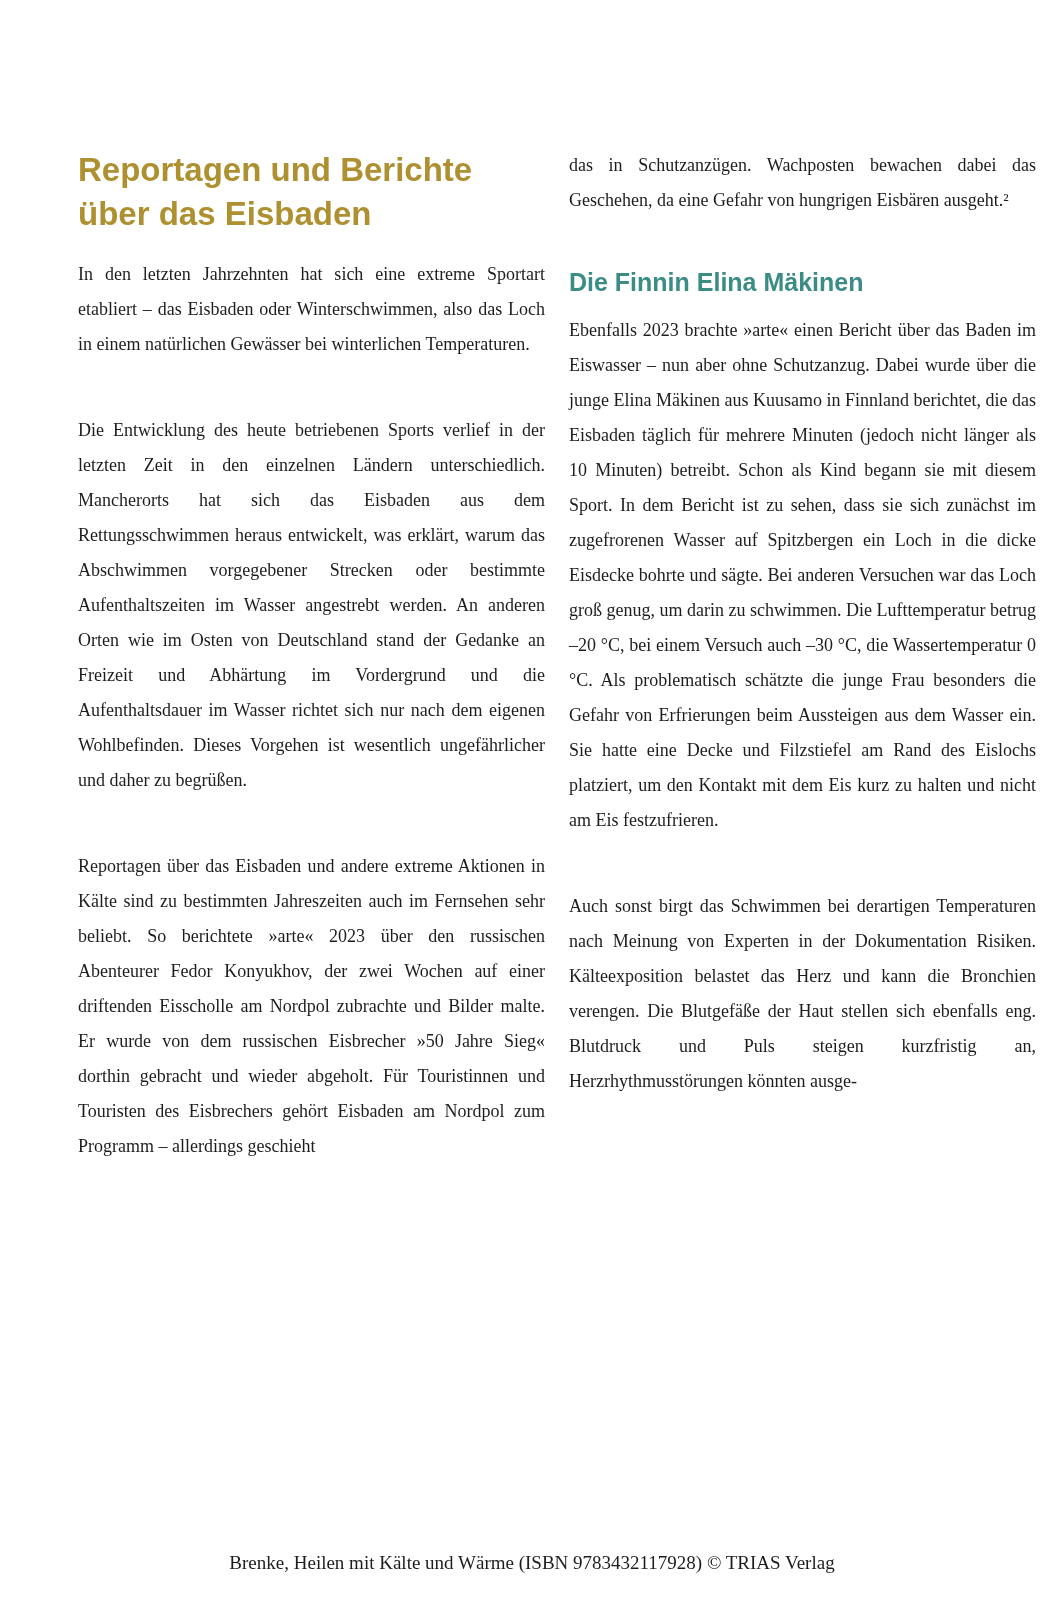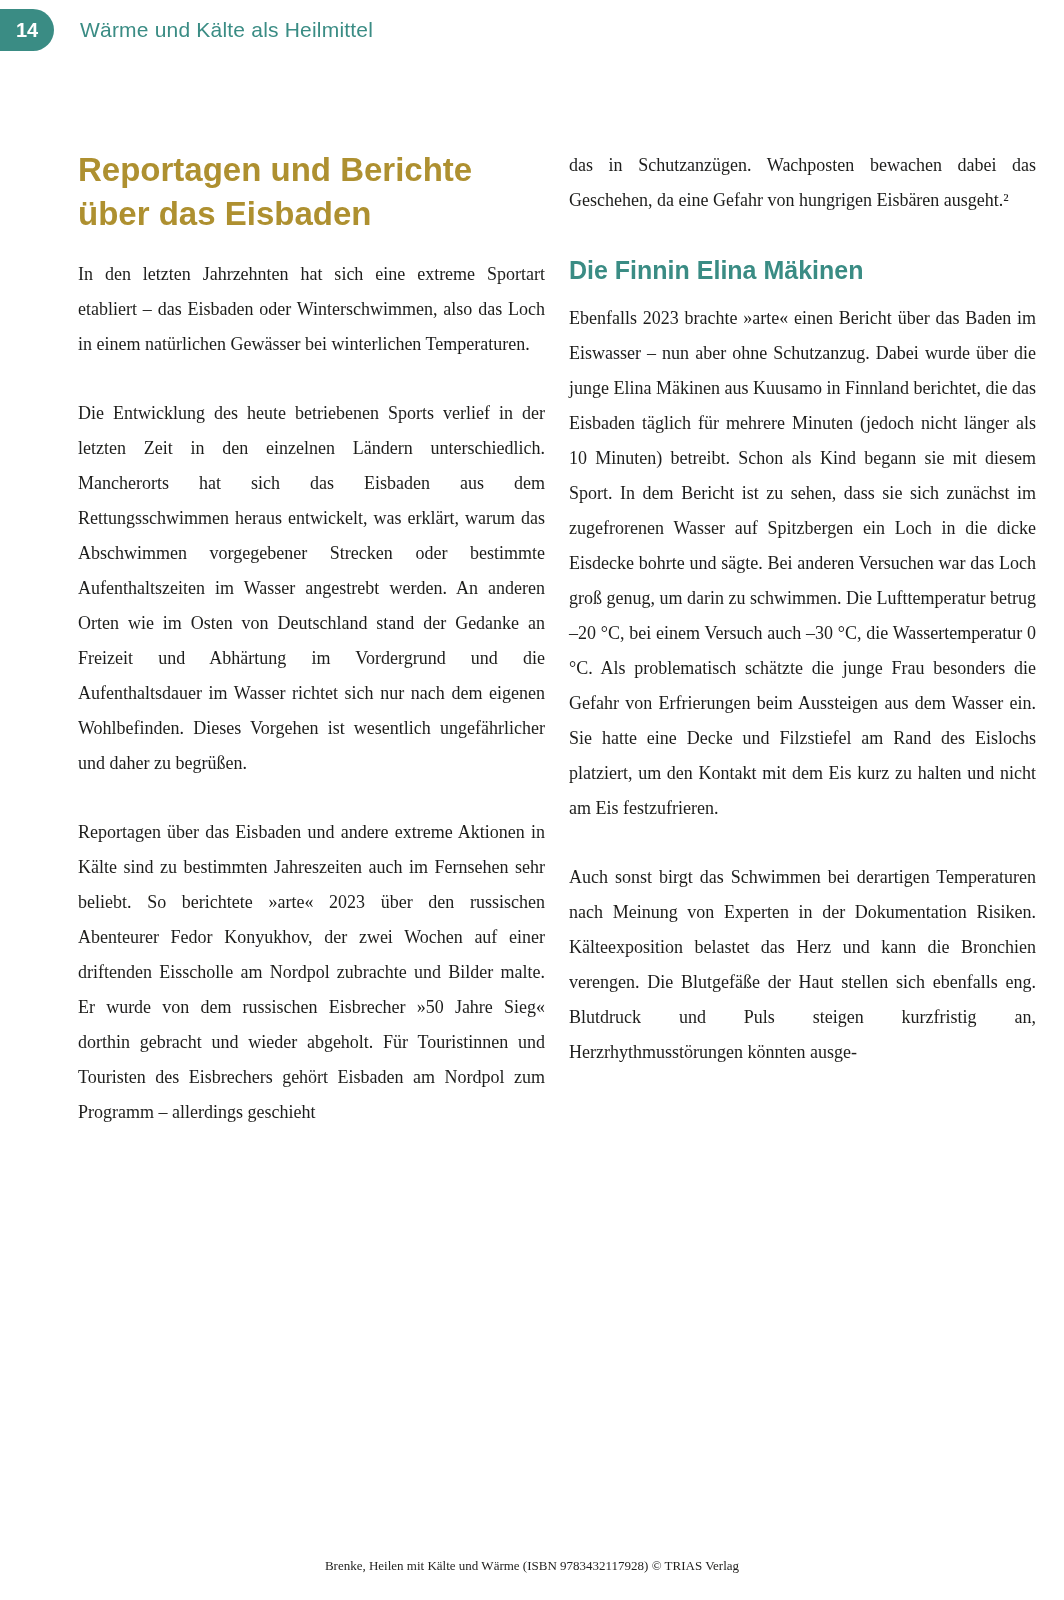--- a/index.html
+++ b/index.html
@@ -69,56 +69,50 @@
     color: #ae9030;
     margin-bottom: 22px;
   }
 
   .subheading {
     font-family: "Liberation Sans", sans-serif;
     font-size: 25px;
     line-height: 1.3;
     font-weight: 700;
     color: #3a8c84;
-    margin-top: 36px;
+    margin-top: 48px;
     margin-bottom: 14px;
   }
 
   .para {
     font-size: 18px;
     line-height: 35px;
     text-align: justify;
     hyphens: auto;
     -webkit-hyphens: auto;
     overflow-wrap: break-word;
   }
-  .para + .para { margin-top: 34px; }
+  .para + .para { margin-top: 51px; }
 
   
   .page-footer {
     position: absolute;
     left: 0;
     right: 0;
     bottom: 26px;
     text-align: center;
-    font-size: 13px;
+    font-size: 19px;
     color: #1d1d1b;
   }
 </style>
 </head>
 <body>
 
 <div class="page">
 
-  <header class="running-head">
-    <div class="page-number-badge">
-      <span>14</span>
-    </div>
-    <span class="running-title">Wärme und Kälte als Heilmittel</span>
-  </header>
 
   <main class="columns">
 
     <section class="col">
       <h1 class="chapter-heading">Reportagen und Berichte über das Eisbaden</h1>
       <p class="para">In den letzten Jahrzehnten hat sich eine extreme Sportart etabliert – das Eisbaden oder Winterschwimmen, also das Loch in einem natürlichen Gewässer bei winterlichen Temperaturen.</p>
       <p class="para">Die Entwicklung des heute betriebenen Sports verlief in der letzten Zeit in den einzelnen Ländern unterschiedlich. Mancherorts hat sich das Eisbaden aus dem Rettungsschwimmen heraus entwickelt, was erklärt, warum das Abschwimmen vorgegebener Strecken oder bestimmte Aufenthaltszeiten im Wasser angestrebt werden. An anderen Orten wie im Osten von Deutschland stand der Gedanke an Freizeit und Abhärtung im Vordergrund und die Aufenthaltsdauer im Wasser richtet sich nur nach dem eigenen Wohlbefinden. Dieses Vorgehen ist wesentlich ungefährlicher und daher zu begrüßen.</p>
       <p class="para">Reportagen über das Eisbaden und andere extreme Aktionen in Kälte sind zu bestimmten Jahreszeiten auch im Fernsehen sehr beliebt. So berichtete »arte« 2023 über den russischen Abenteurer Fedor Konyukhov, der zwei Wochen auf einer driftenden Eisscholle am Nordpol zubrachte und Bilder malte. Er wurde von dem russischen Eisbrecher »50 Jahre Sieg« dorthin gebracht und wieder abgeholt. Für Touristinnen und Touristen des Eisbrechers gehört Eisbaden am Nordpol zum Programm – allerdings geschieht</p>
     </section>
 

